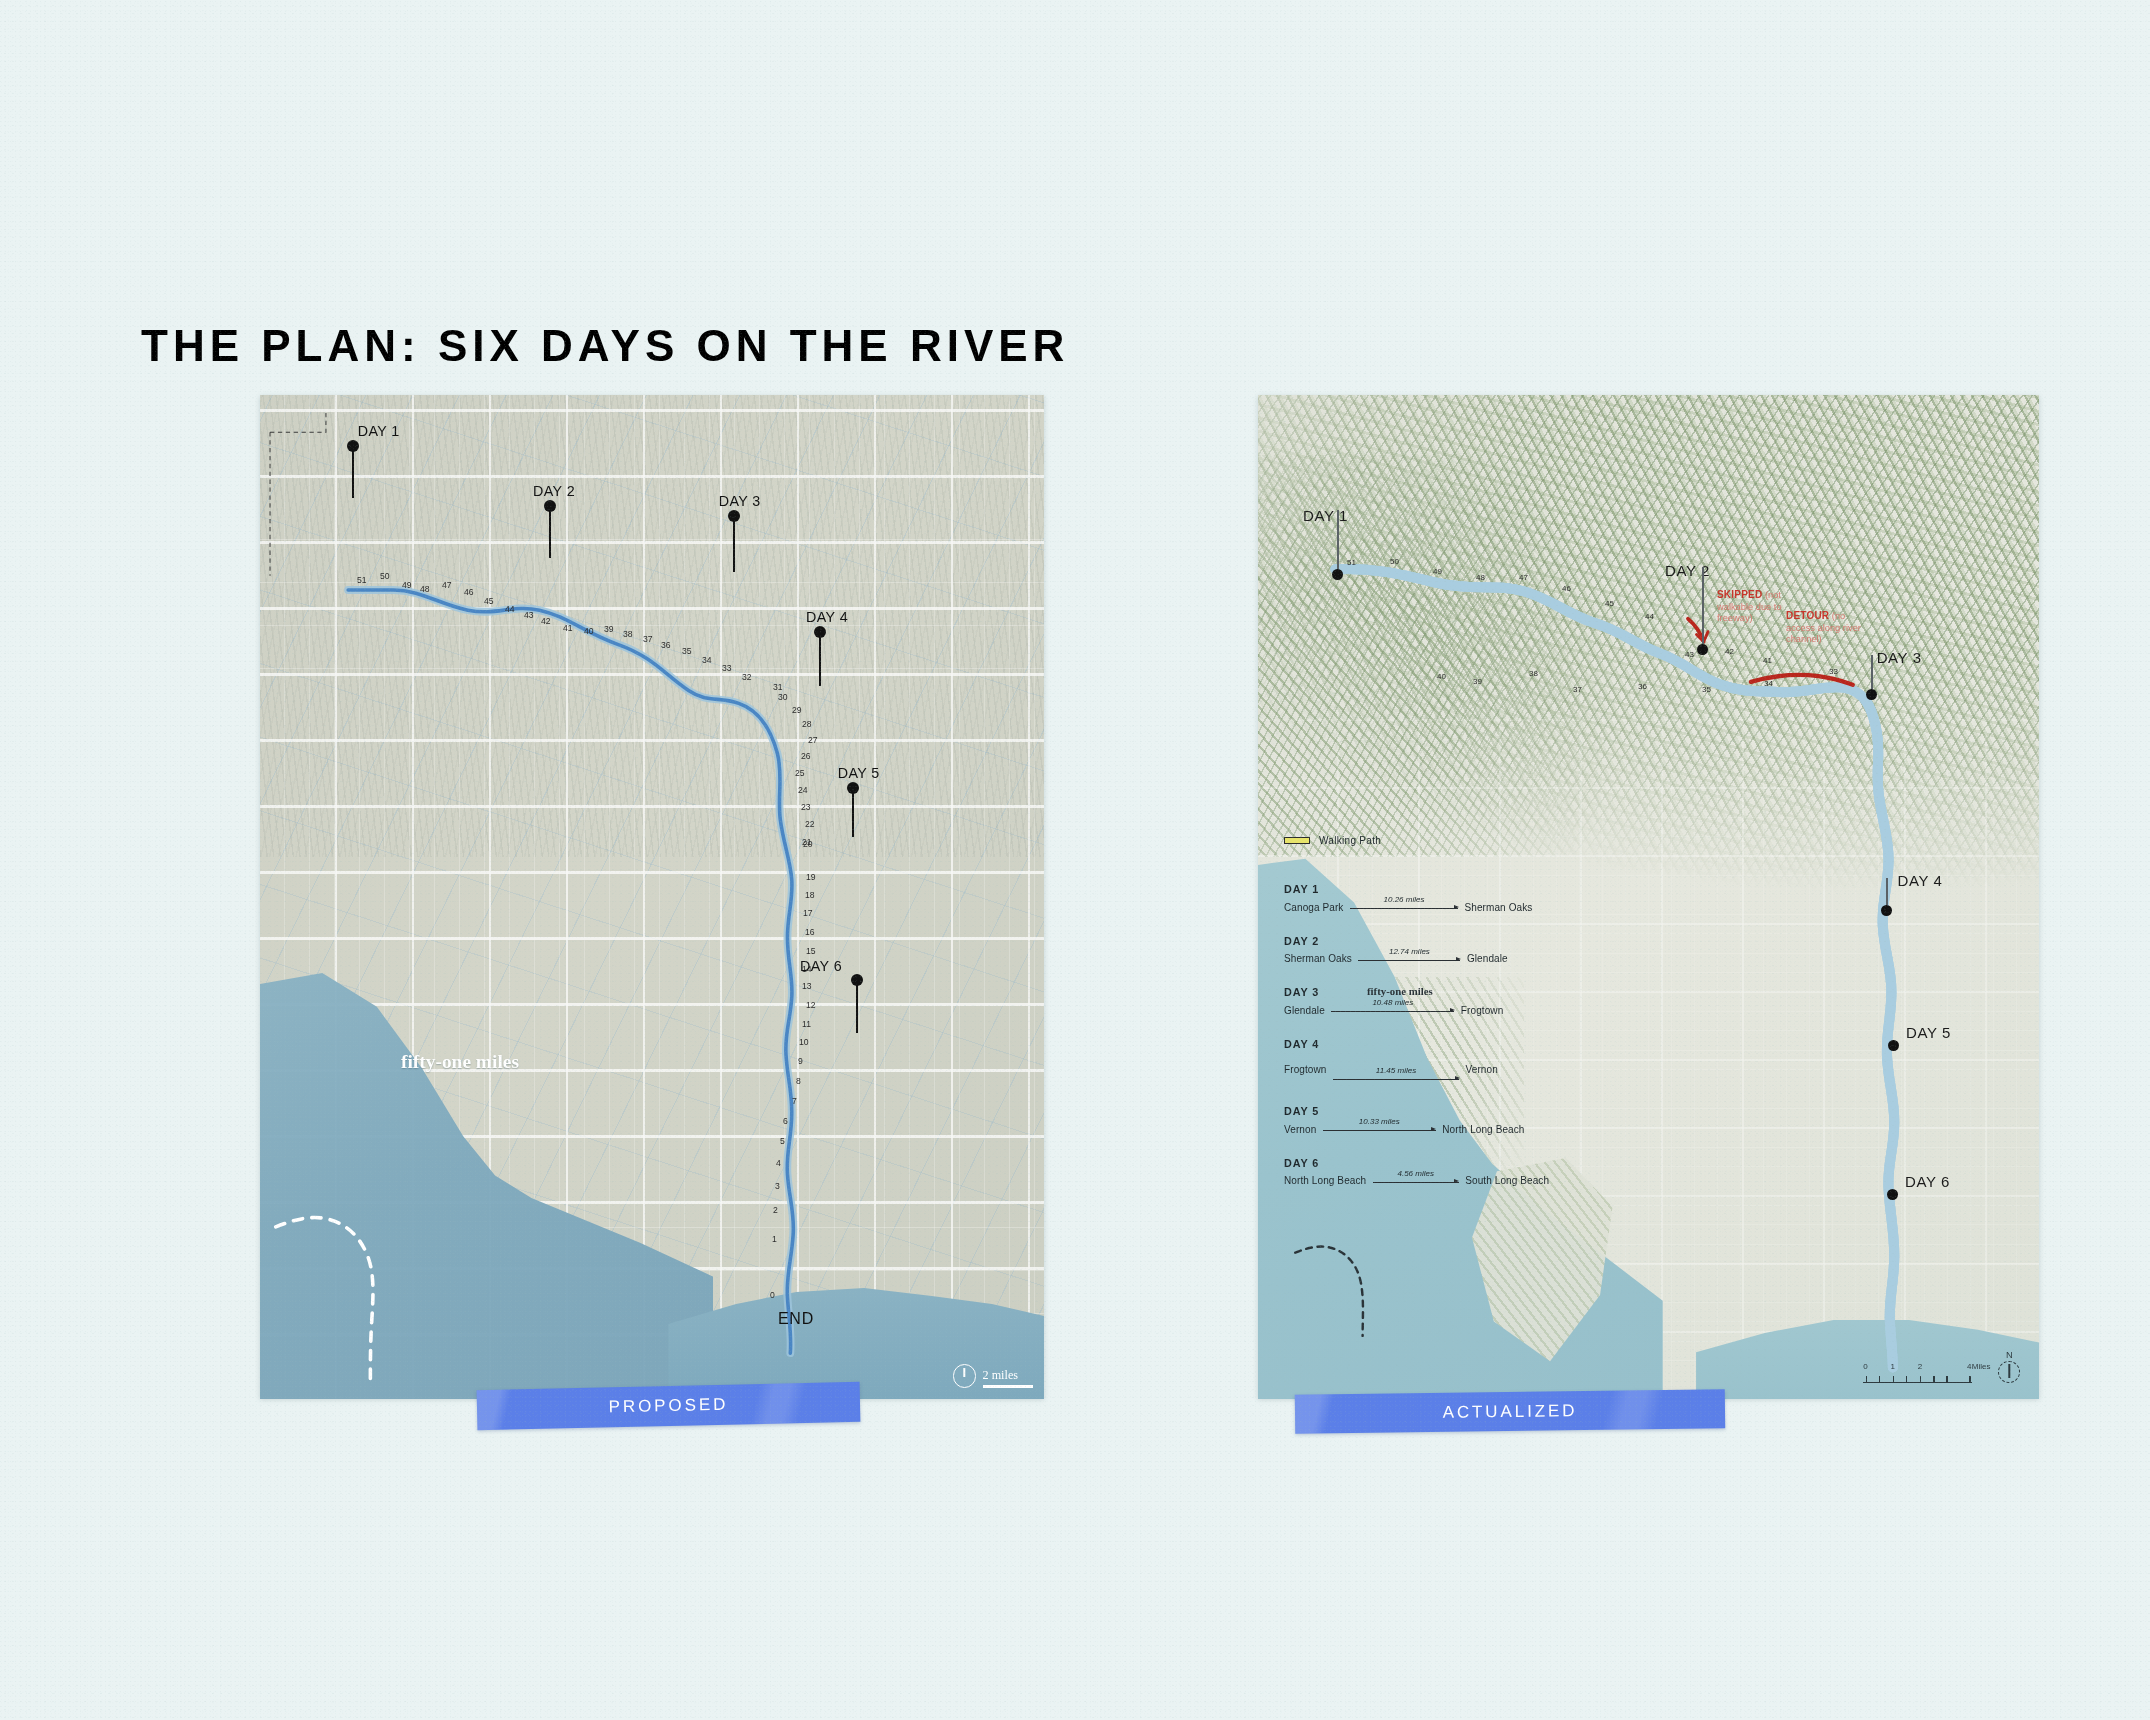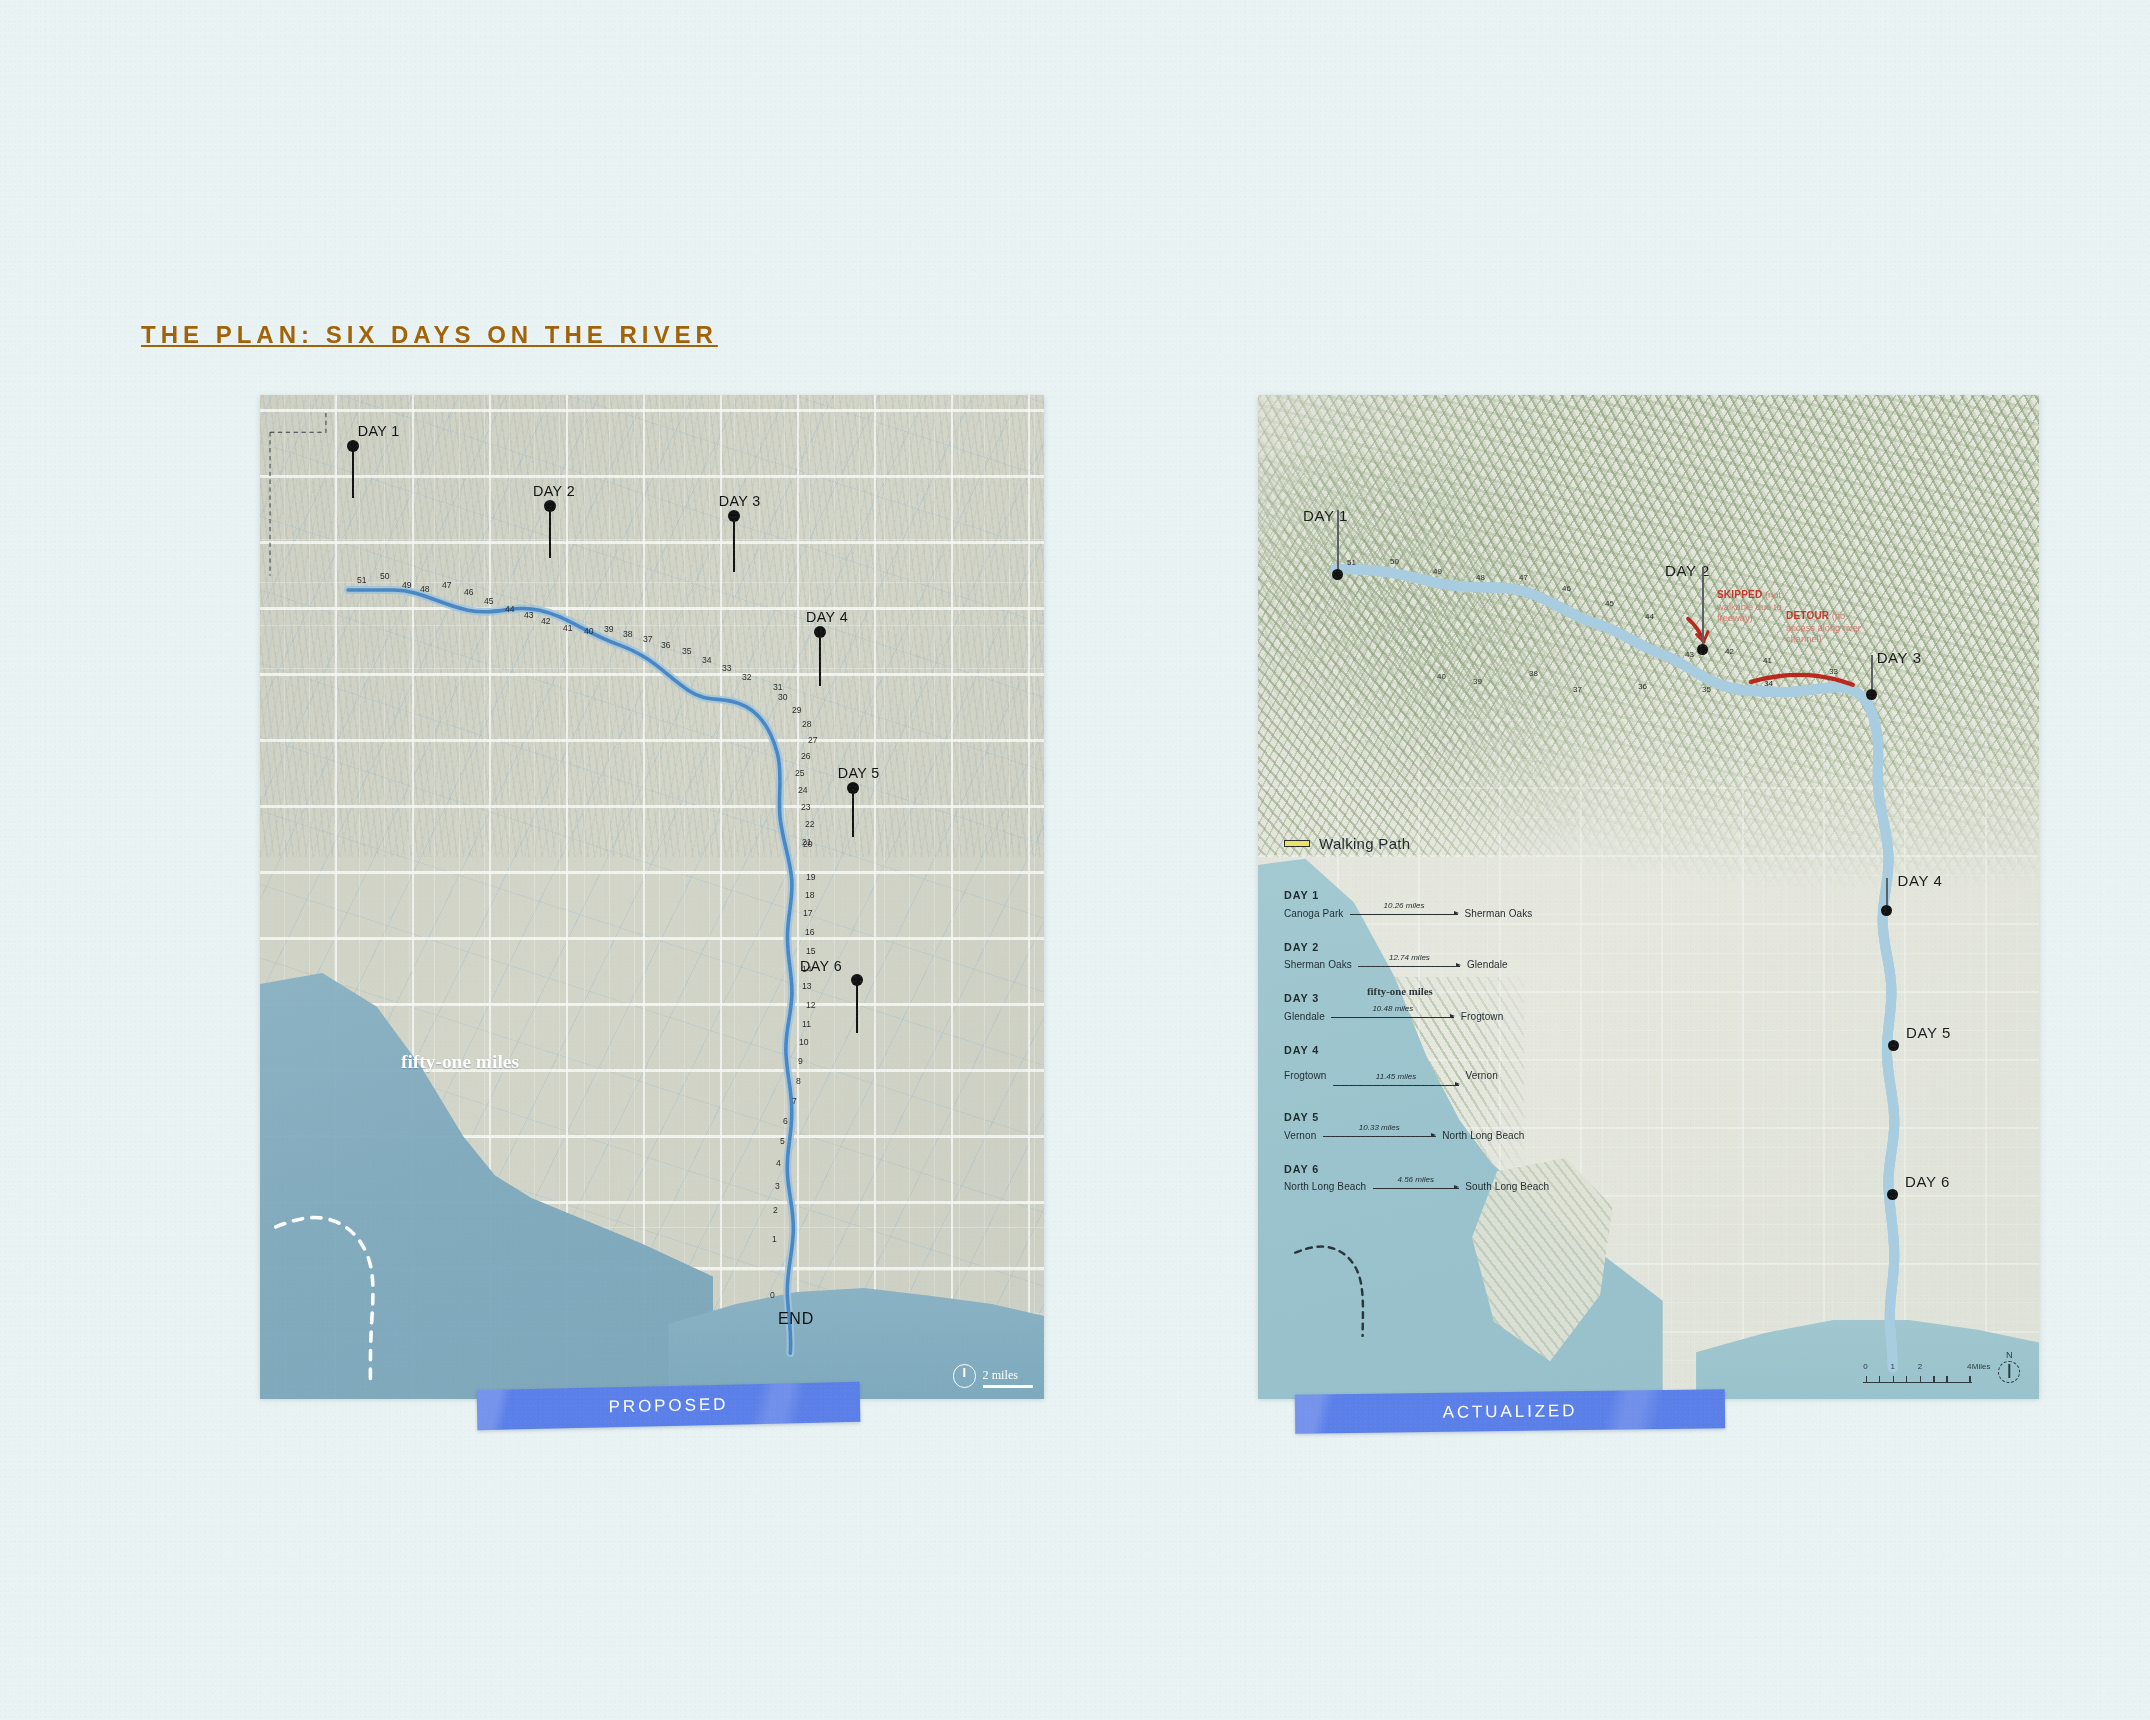--- a/index.html
+++ b/index.html
@@ -15,22 +15,22 @@
       radial-gradient(circle at 13% 27%, rgba(160,190,190,.22) 0 0.7px, transparent 0.7px),
       radial-gradient(circle at 62% 71%, rgba(150,185,185,.18) 0 0.7px, transparent 0.7px),
       radial-gradient(circle at 37% 88%, rgba(170,200,200,.20) 0 0.7px, transparent 0.7px),
       radial-gradient(circle at 84% 14%, rgba(155,190,190,.16) 0 0.7px, transparent 0.7px);
     background-size:5px 5px,8px 8px,3.6px 3.6px,9.3px 9.3px;
   }
 
   
   #title{
     position:absolute;left:141px;top:321px;
-    font-size:24px;font-weight:bold;letter-spacing:5px;
-    color:#a16207;white-space:nowrap;z-index:20;text-decoration:underline;
+    font-size:44px;font-weight:bold;letter-spacing:5px;
+    color:#000000;white-space:nowrap;z-index:20;
   }
 
   
   .panel{position:absolute;z-index:10;}
   .mapimg{position:absolute;inset:0;overflow:hidden;}
 
   
   #map-left{left:260px;top:395px;width:784px;height:1004px;
             box-shadow:0 1.4px 5px rgba(60,90,100,.22);}
   .land-pale{
@@ -198,21 +198,21 @@
   #scale-right .nlab{font-size:9.3px;color:#2d3a3f;margin-bottom:1.4px;}
   #scale-right .ncirc{width:20px;height:20px;border:1.1px dashed #2d3a3f;border-radius:50%;
                       position:relative;margin:0 auto;}
   #scale-right .ncirc:before{content:"";position:absolute;left:50%;top:2.2px;width:1.4px;height:14.3px;
                              background:#2d3a3f;transform:translateX(-50%);}
 
   
   #legend{position:absolute;left:26px;top:440px;z-index:8;width:287px;color:#1e272b;}
   .leg-key{display:flex;align-items:center;gap:8.6px;margin-bottom:37px;}
   .leg-swatch{width:24.4px;height:5px;background:#e8e46a;border:1.1px solid #2a2a2a;}
-  .leg-key span{font-size:15px;letter-spacing:0.3px;}
+  .leg-key span{font-size:10px;letter-spacing:0.3px;}
   .leg-day{margin-bottom:21.5px;}
   .leg-day .dnum{font-size:10.8px;font-weight:bold;letter-spacing:0.9px;margin-bottom:6.5px;}
   .leg-row{display:flex;align-items:center;gap:0;white-space:nowrap;}
   .leg-from,.leg-to{font-size:10px;letter-spacing:0.1px;}
   .leg-arrow{position:relative;flex:0 0 auto;height:11.5px;margin:0 6.5px;}
   .leg-arrow .ln{position:absolute;left:0;top:6.5px;height:1px;background:#2a2f33;width:100%;}
   .leg-arrow .hd{position:absolute;right:-0.7px;top:3.6px;width:0;height:0;
                  border-left:5px solid #2a2f33;border-top:2.9px solid transparent;border-bottom:2.9px solid transparent;}
   .leg-arrow .mi{position:absolute;left:50%;top:-6.5px;transform:translateX(-50%);
                  font-size:8px;font-style:italic;color:#1e272b;}

